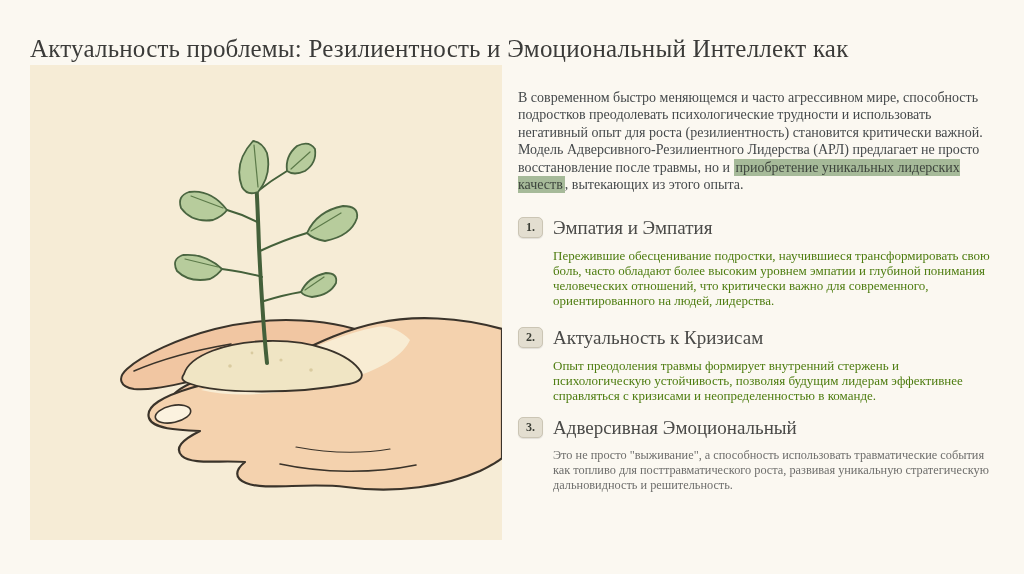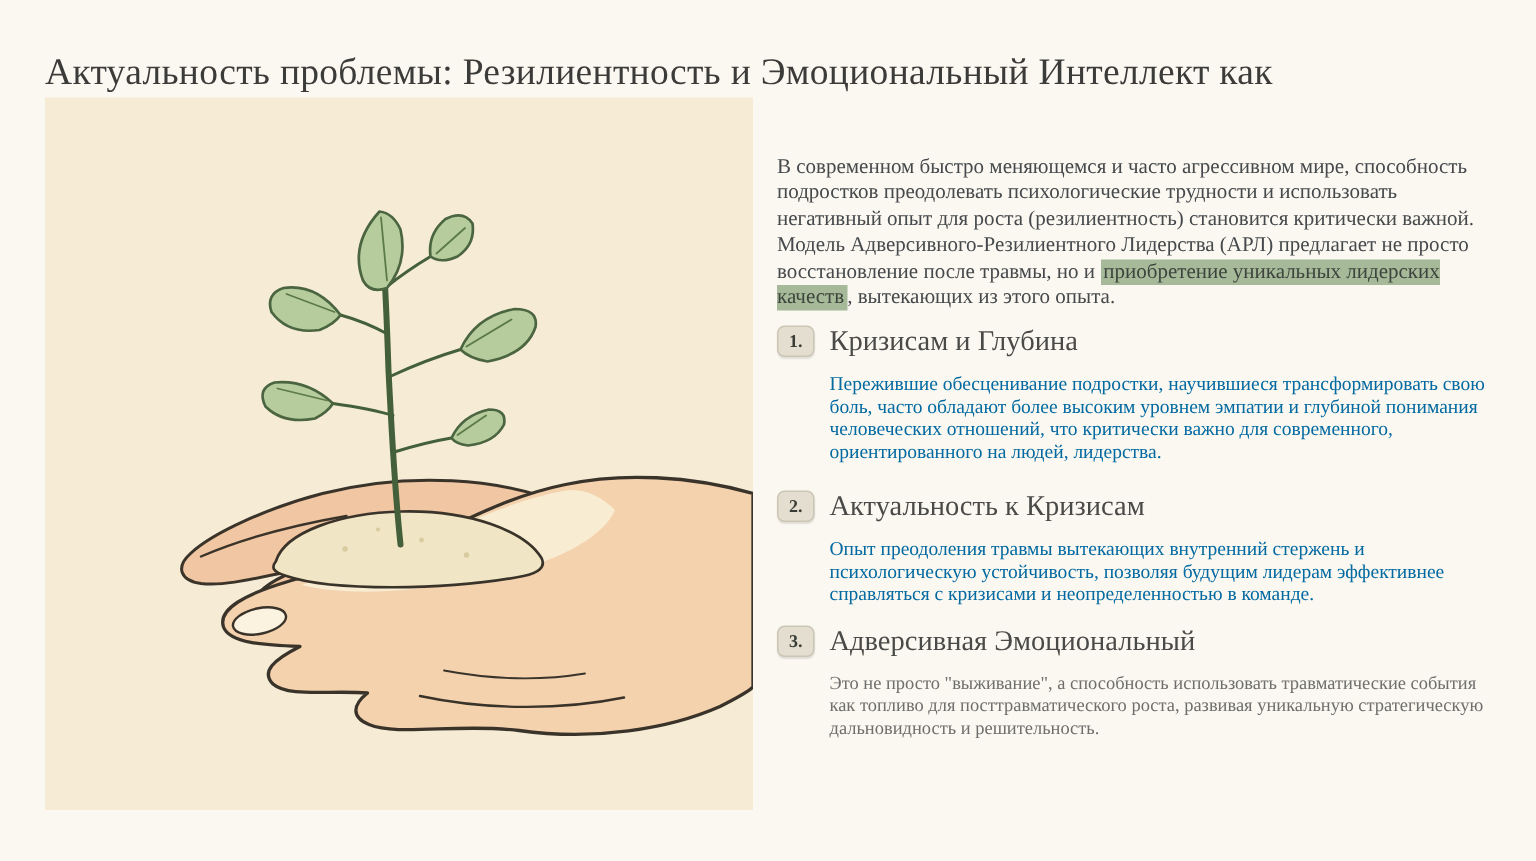--- a/index.html
+++ b/index.html
@@ -35,21 +35,21 @@
     top: 65px;
     width: 472px;
     height: 475px;
     background: #f6ecd6;
   }
   .illustration svg { display: block; }
 
   .intro {
     position: absolute;
     left: 518px;
-    top: 103px;
+    top: 89px;
     width: 482px;
     margin: 0;
     font-size: 14px;
     line-height: 17.4px;
     color: #45494b;
     font-family: Liberation Serif, serif;
   }
   .hl {
     background: #a6ba99;
     color: #3d443d;
@@ -88,21 +88,21 @@
     font-size: 19px;
     line-height: 23px;
     font-weight: 400;
     color: #4a4a48;
   }
   .sec-body {
     margin-top: 9px;
     width: 437px;
     font-size: 13px;
     line-height: 15px;
-    color: #0369a1;
+    color: #4d7c0f;
   }
   .section-3 .sec-body {
     width: 446px;
     font-size: 12.3px;
     color: #6e6e6c;
   }
 </style>
 </head>
 <body>
 
@@ -165,32 +165,32 @@
     </svg>
   </div>
 
   <p class="intro"><span>В современном быстро меняющемся и часто агрессивном мире, способность подростков преодолевать психологические трудности и использовать негативный опыт для роста (резилиентность) становится критически важной. Модель Адверсивного-Резилиентного Лидерства (АРЛ) предлагает не просто восстановление после травмы, но и </span><mark class="hl">приобретение уникальных лидерских качеств</mark><span>, вытекающих из этого опыта.</span></p>
 
   <div class="section section-1">
     <div class="badge">
       <span>1.</span>
     </div>
     <div class="sec-content">
-      <div class="sec-title">Кризисам и Глубина</div>
+      <div class="sec-title">Эмпатия и Эмпатия</div>
       <div class="sec-body">Пережившие обесценивание подростки, научившиеся трансформировать свою боль, часто обладают более высоким уровнем эмпатии и глубиной понимания человеческих отношений, что критически важно для современного, ориентированного на людей, лидерства.</div>
     </div>
   </div>
 
   <div class="section section-2">
     <div class="badge">
       <span>2.</span>
     </div>
     <div class="sec-content">
       <div class="sec-title">Актуальность к Кризисам</div>
-      <div class="sec-body">Опыт преодоления травмы вытекающих внутренний стержень и психологическую устойчивость, позволяя будущим лидерам эффективнее справляться с кризисами и неопределенностью в команде.</div>
+      <div class="sec-body">Опыт преодоления травмы формирует внутренний стержень и психологическую устойчивость, позволяя будущим лидерам эффективнее справляться с кризисами и неопределенностью в команде.</div>
     </div>
   </div>
 
   <div class="section section-3">
     <div class="badge">
       <span>3.</span>
     </div>
     <div class="sec-content">
       <div class="sec-title">Адверсивная Эмоциональный</div>
       <div class="sec-body">Это не просто "выживание", а способность использовать травматические события как топливо для посттравматического роста, развивая уникальную стратегическую дальновидность и решительность.</div>

